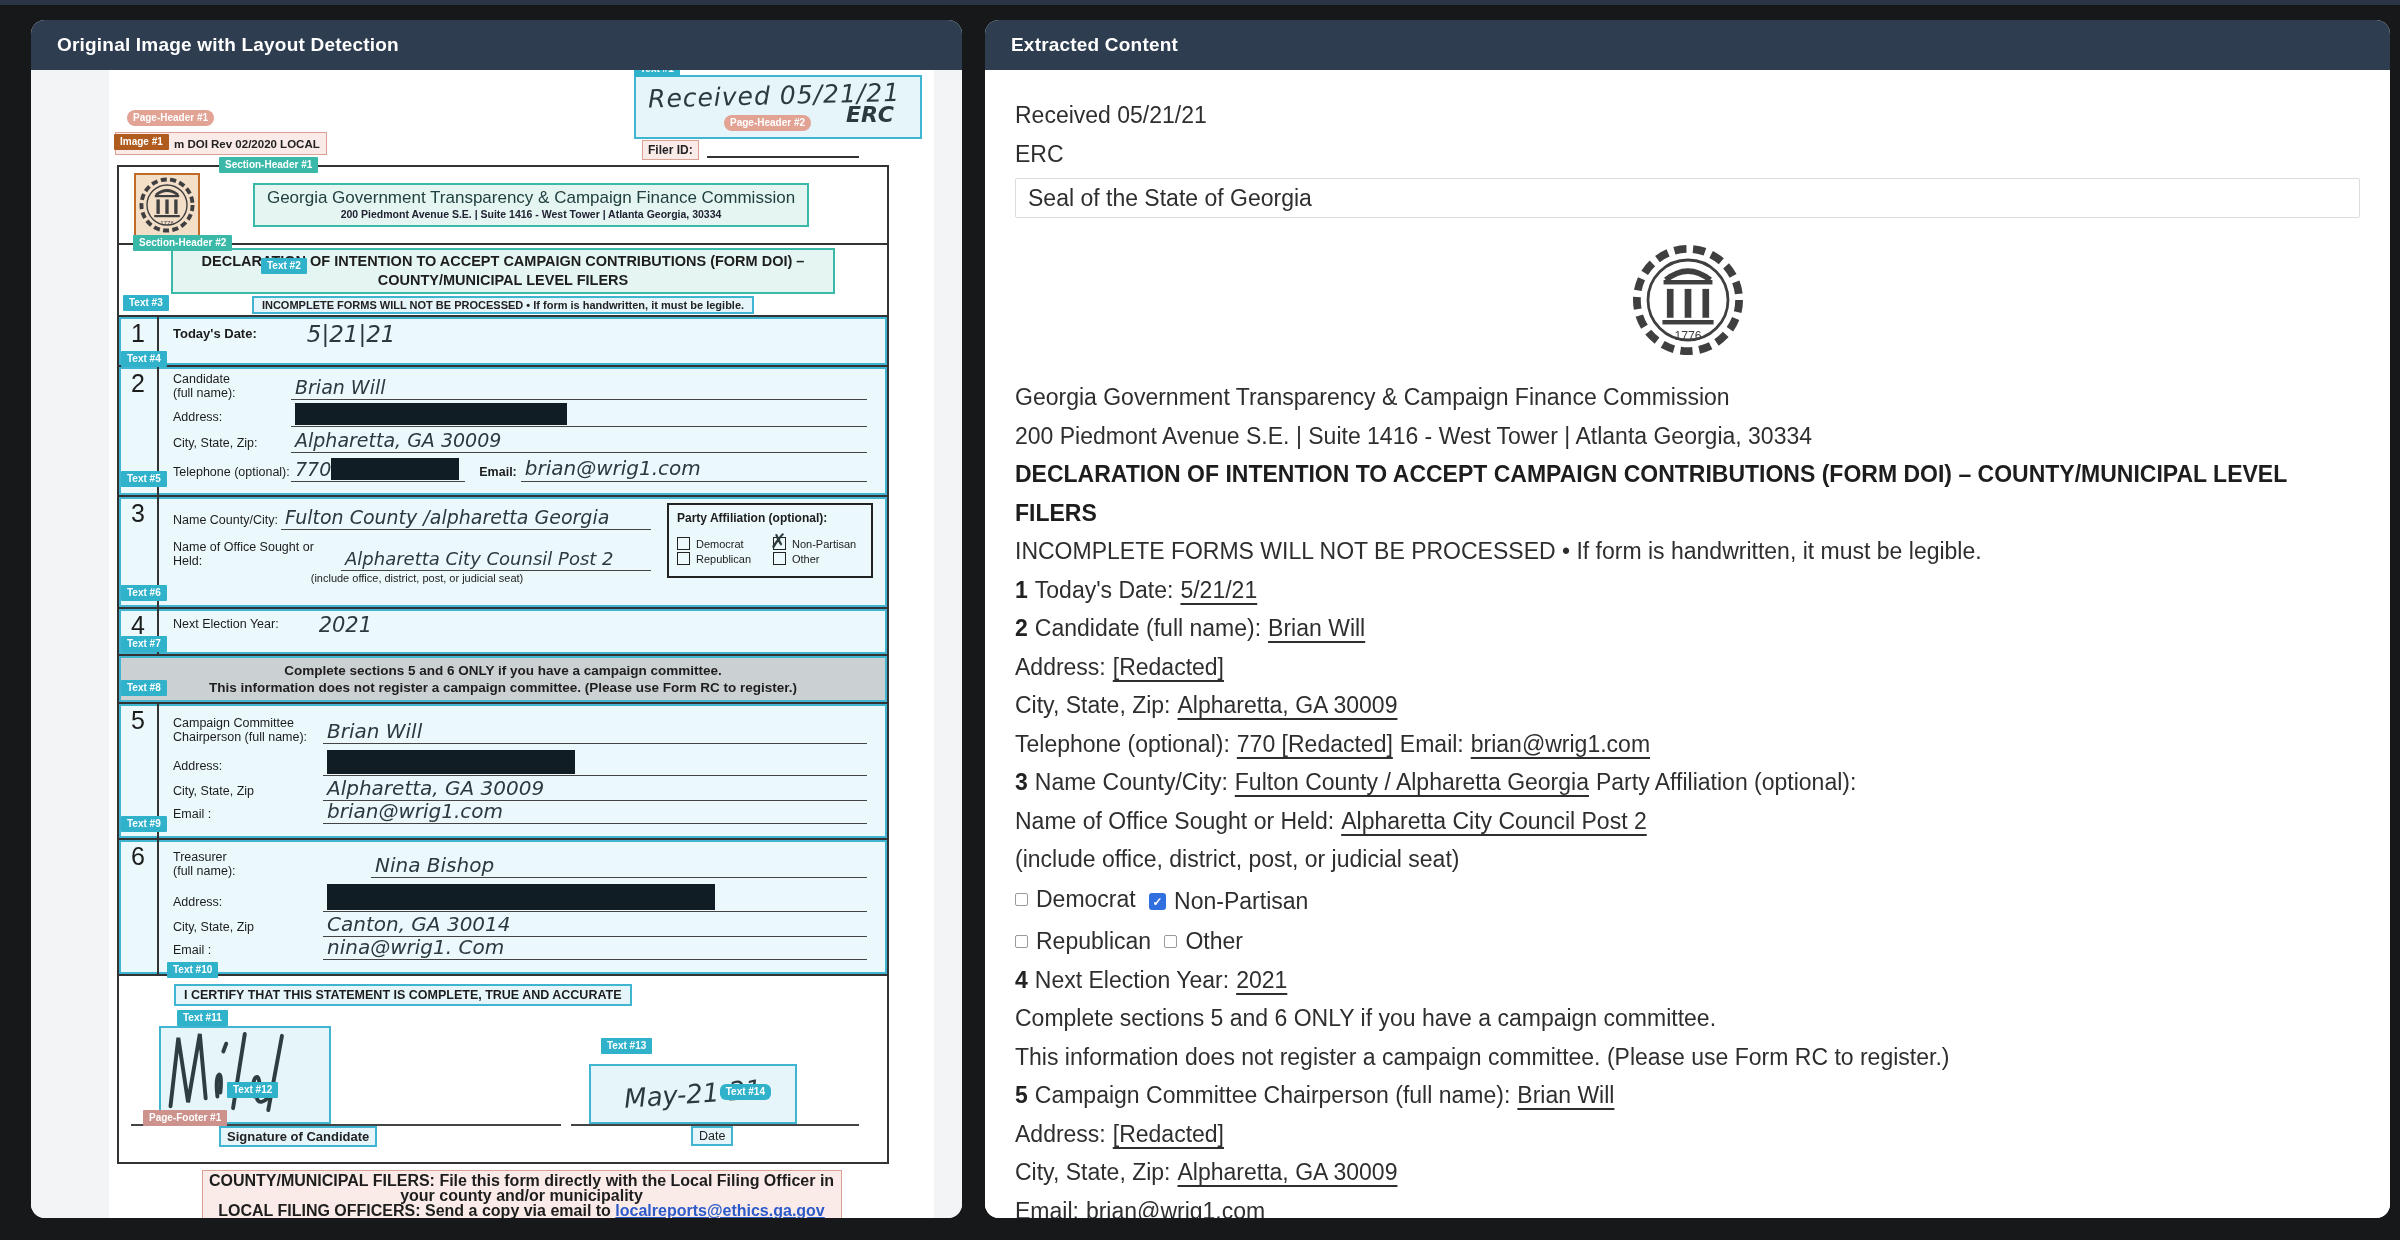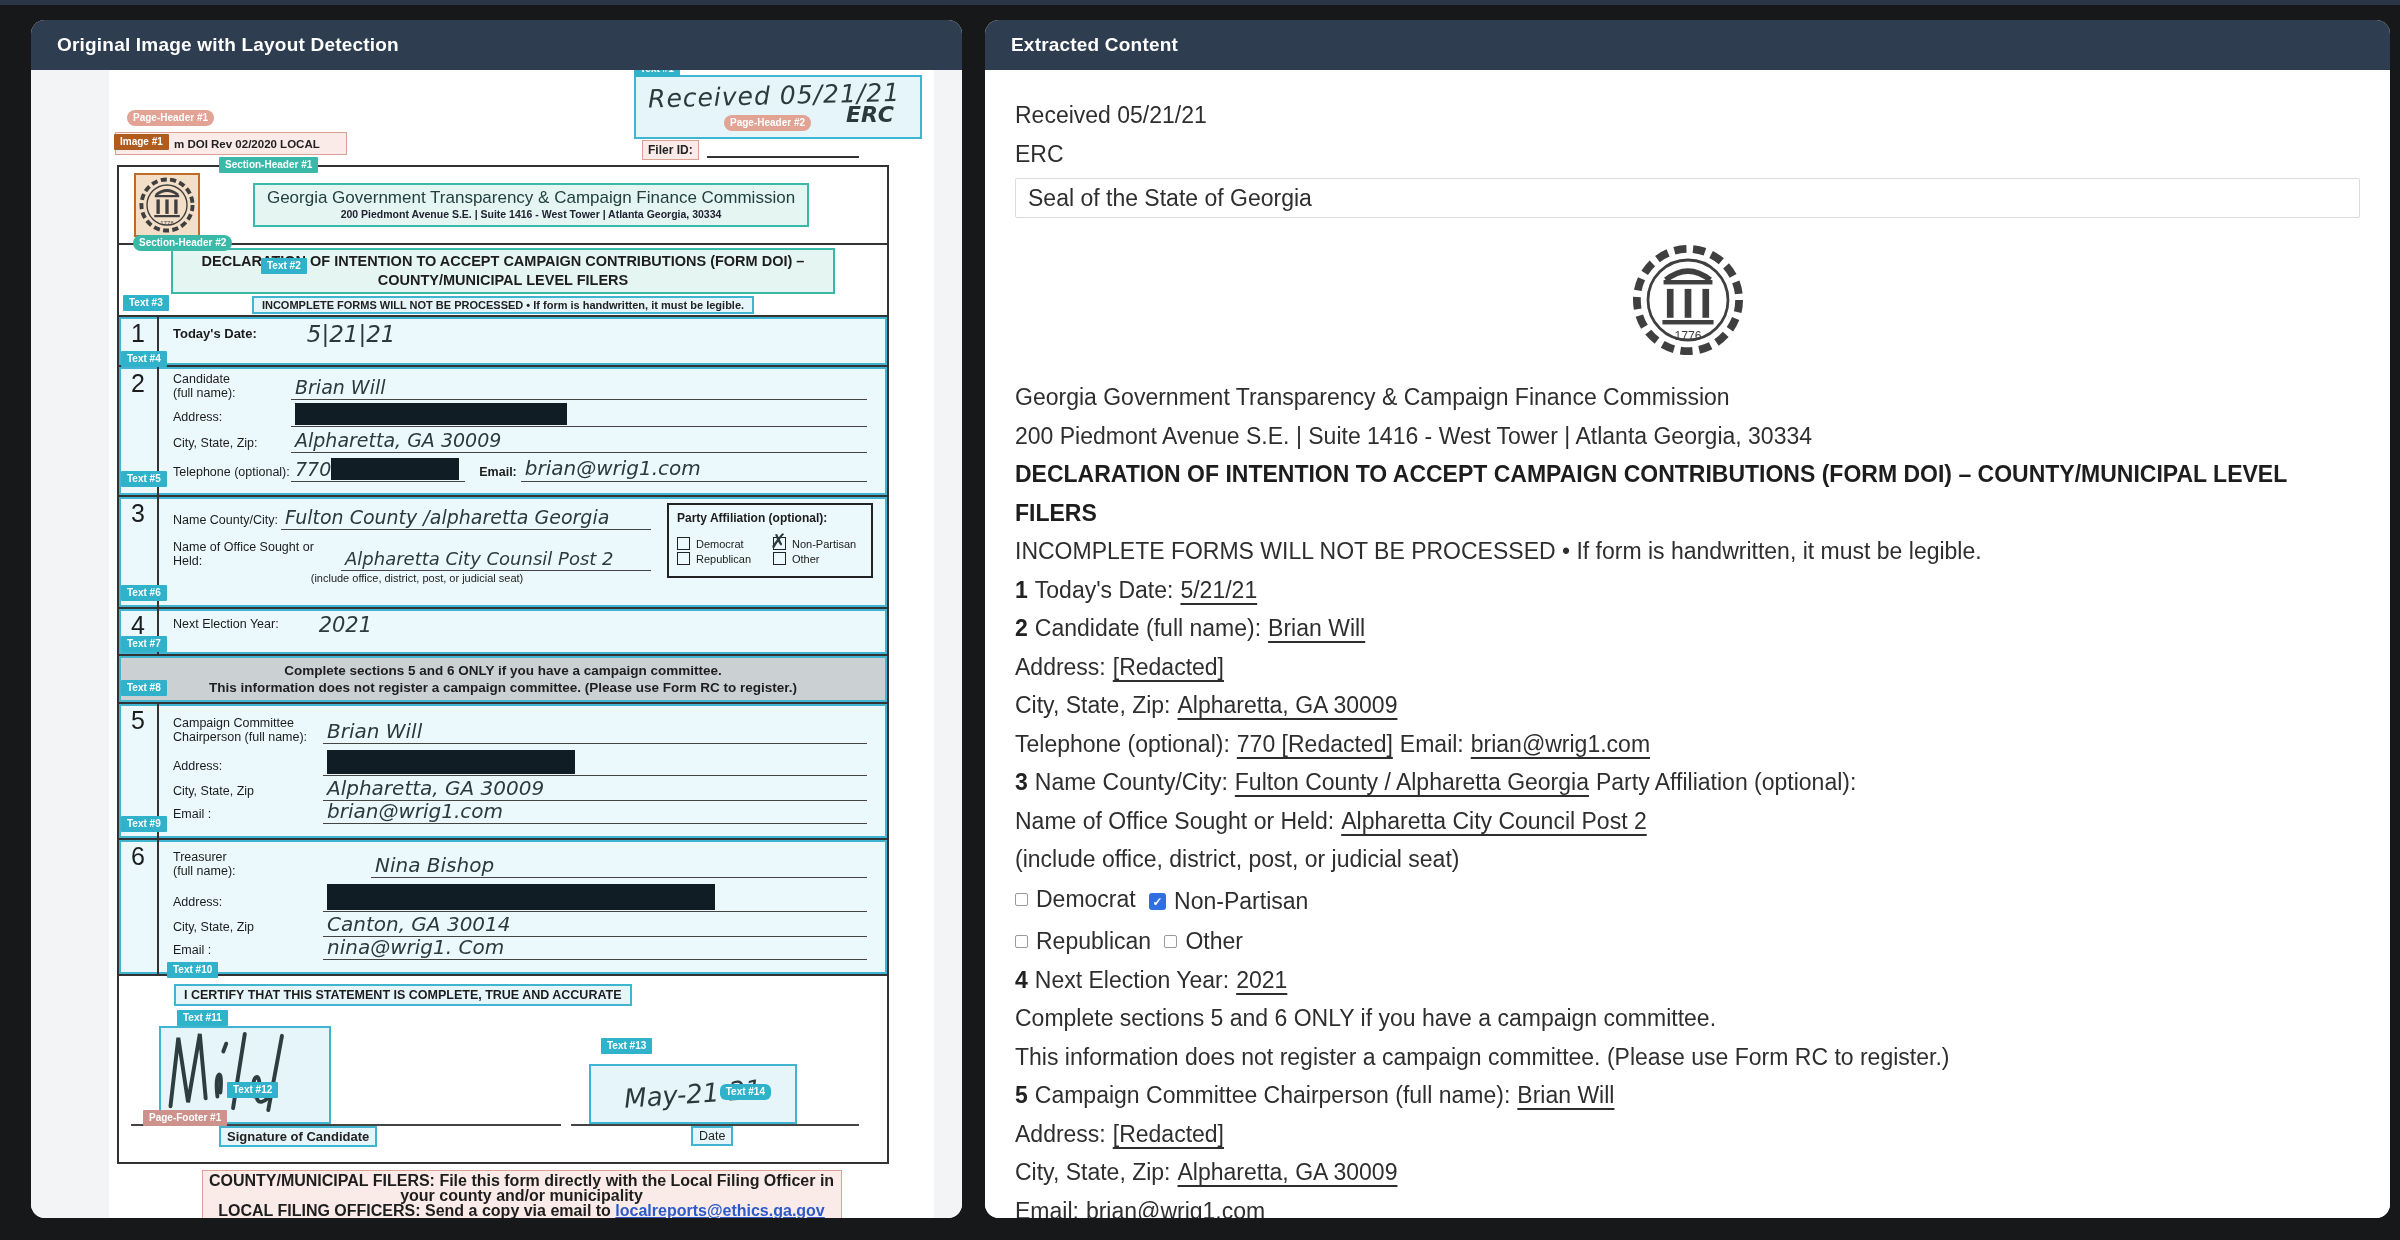--- a/index.html
+++ b/index.html
@@ -24,21 +24,21 @@
   .det-cyan{border:2px solid var(--c-det_text,#3fb5d1);background:rgba(99,195,224,.16);}
   .det-teal{border:2px solid var(--c-det_section,#3ab9a9);background:rgba(84,190,175,.16);}
   .det-pink{border:1.5px solid var(--c-det_page,#dca193);background:rgba(232,166,148,.22);}
   .det-orange{border:2px solid var(--c-det_image,#c06a28);background:rgba(213,135,57,.28);}
   .hw{font-family:"DejaVu Sans",sans-serif;font-style:italic;color:#2c3a3d;}
 
   .page-top{position:relative;height:95px;}
   .received-box{position:absolute;right:12px;top:5px;width:288px;height:64px;box-sizing:border-box;padding:4px 8px 0 12px;}
   .received-line{font-size:25px;letter-spacing:1px;transform:rotate(-1.5deg);white-space:nowrap;}
   .erc-line{text-align:right;font-size:22px;font-weight:700;margin-top:-8px;padding-right:18px;}
-  .rev-line{position:absolute;left:6px;top:62px;width:232px;height:23px;box-sizing:border-box;display:flex;align-items:center;}
+  .rev-line{position:absolute;left:6px;top:62px;width:212px;height:23px;box-sizing:border-box;display:flex;align-items:center;}
   .rev-text{font-size:11.5px;font-weight:700;color:#222;margin-left:58px;white-space:nowrap;}
   .filer-row{position:absolute;left:533px;top:70px;display:flex;align-items:flex-end;}
   .filer-box{font-size:12px;font-weight:700;color:#222;padding:2px 5px;}
   .filer-line{width:152px;border-bottom:2px solid #333;margin-left:8px;margin-bottom:2px;}
 
   .ftable{position:relative;margin-left:8px;width:772px;border:2px solid #333;background:#fff;box-sizing:border-box;}
   .frow{position:relative;box-sizing:border-box;display:flex;}
   .frow + .frow{border-top:2px solid #333;}
   .rowdet{background:rgba(120,206,232,.15);box-shadow:inset 0 0 0 2px var(--c-det_text,#3fb5d1);}
   .numcell{flex:0 0 40px;border-right:2px solid #333;font-size:25px;color:#1c1c1c;text-align:center;padding-top:2px;box-sizing:border-box;}
@@ -174,21 +174,21 @@
             <div class="org-cell">
               <span class="chip c-sec" style="left:100px;top:-10px;">Section-Header #1</span>
               <div class="org-box det-teal">
                 <div class="org-name">Georgia Government Transparency &amp; Campaign Finance Commission</div>
                 <div class="org-addr">200 Piedmont Avenue S.E. | Suite 1416 - West Tower | Atlanta Georgia, 30334</div>
               </div>
             </div>
           </div>
 
           <div class="frow decl-row">
-            <span class="chip c-sec" style="left:14px;top:-10px;border-radius:8px;">Section-Header #2</span>
+            <span class="chip c-sec" style="left:14px;top:-10px;">Section-Header #2</span>
             <div class="decl-box det-teal">
               <div>DECLARATION OF INTENTION TO ACCEPT CAMPAIGN CONTRIBUTIONS (FORM DOI) –</div>
               <div>COUNTY/MUNICIPAL LEVEL FILERS</div>
               <span class="chip c-text" style="left:88px;bottom:18px;">Text #2</span>
             </div>
             <span class="chip c-text" style="left:4px;bottom:4px;">Text #3</span>
             <div class="incomplete-box det-cyan">INCOMPLETE FORMS WILL NOT BE PROCESSED • If form is handwritten, it must be legible.</div>
           </div>
 
           <div class="frow rowdet row-s1">

